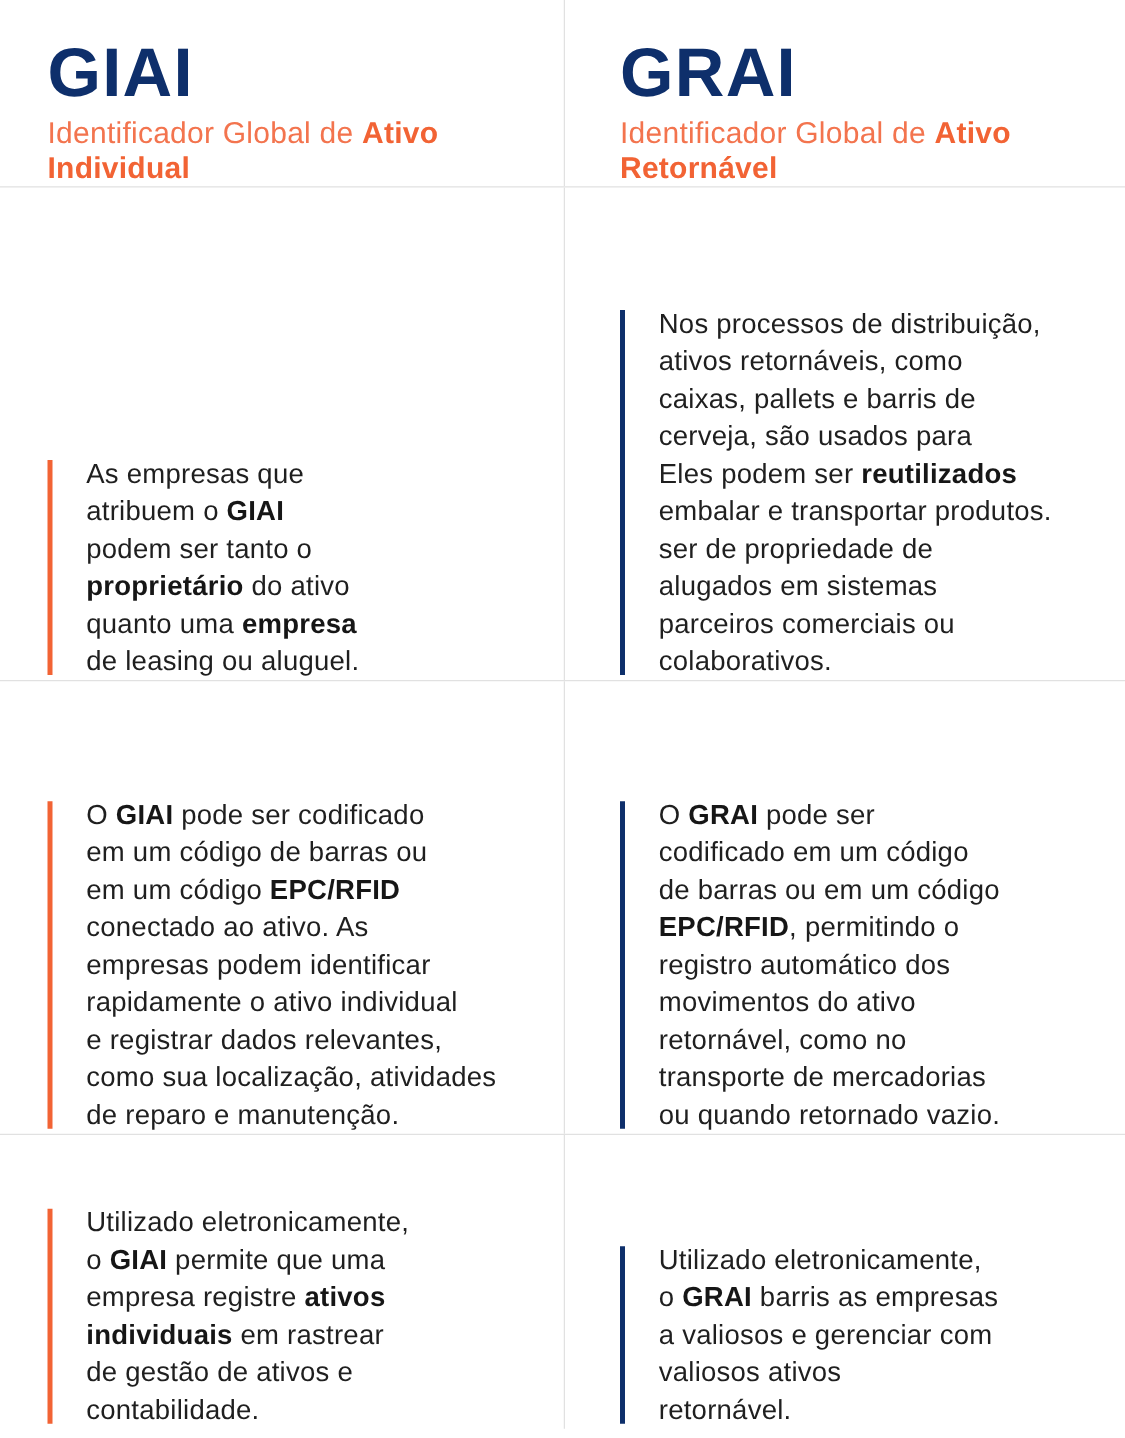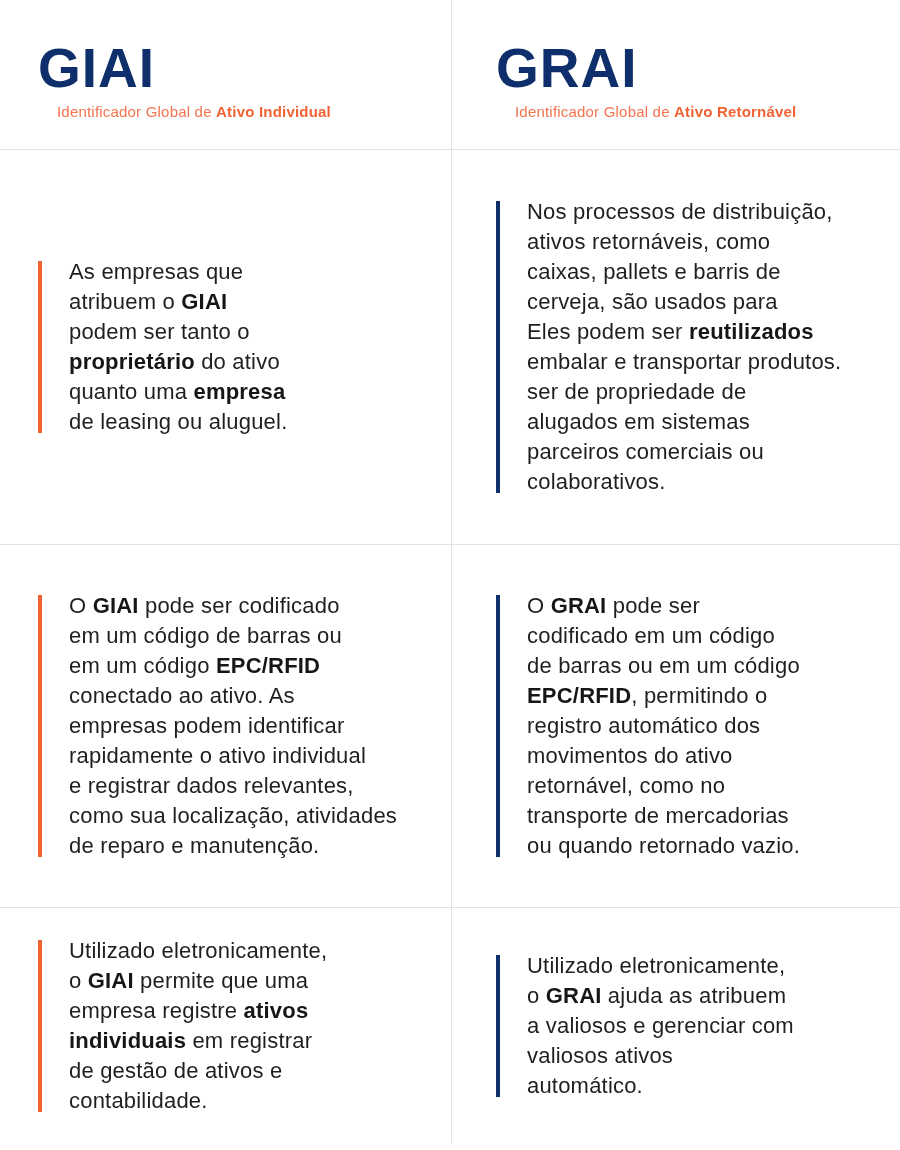--- a/index.html
+++ b/index.html
@@ -25,39 +25,38 @@
     grid-template-columns:452px 448px;
   }
   .row.bordered{border-bottom:1px solid var(--divider);}
   .row-header{height:150px;}
   .row-1{height:395px;}
   .row-2{height:363px;}
   .row-3{height:235px;}
   .cell{
     display:flex;
     flex-direction:column;
-    justify-content:center;
+    justify-content:flex-end;
   }
   .cell.left-col{border-right:1px solid var(--divider);padding-left:38px;padding-right:20px;}
   .cell.right-col{padding-left:44px;}
   
   .header-cell{padding-top:12px;}
   .brand-title{
     font-size:55px;
     font-weight:800;
     letter-spacing:1px;
     color:var(--navy);
     line-height:1.0;
   }
   .brand-subtitle{
     margin-top:7px;
-    font-size:15px;
+    font-size:24px;
     color:var(--orange-soft);
     letter-spacing:0.2px;
-    margin-left:19px;
   }
   .brand-subtitle strong{color:var(--orange);font-weight:700;}
   
   .para{
     position:relative;
     font-size:22px;
     line-height:30px;
     color:var(--text);
     padding-left:31px;
     letter-spacing:0.2px;
@@ -143,29 +142,29 @@
         </div>
     </div>
   </section>
 
   <section class="row row-3">
     <div class="cell left-col">
       <div class="para accent-orange">
           <div><span>Utilizado eletronicamente,</span></div>
           <div><span>o </span><strong>GIAI</strong><span> permite que uma</span></div>
           <div><span>empresa registre </span><strong>ativos</strong></div>
-          <div><strong>individuais</strong><span> em registrar</span></div>
+          <div><strong>individuais</strong><span> em rastrear</span></div>
           <div><span>de gestão de ativos e</span></div>
           <div><span>contabilidade.</span></div>
         </div>
     </div>
     <div class="cell right-col">
       <div class="para accent-navy">
           <div><span>Utilizado eletronicamente,</span></div>
-          <div><span>o </span><strong>GRAI</strong><span> ajuda as atribuem</span></div>
+          <div><span>o </span><strong>GRAI</strong><span> barris as empresas</span></div>
           <div><span>a valiosos e gerenciar com</span></div>
           <div><span>valiosos ativos</span></div>
-          <div><span>automático.</span></div>
+          <div><span>retornável.</span></div>
         </div>
     </div>
   </section>
 
 </div>
 
 </body></html>

